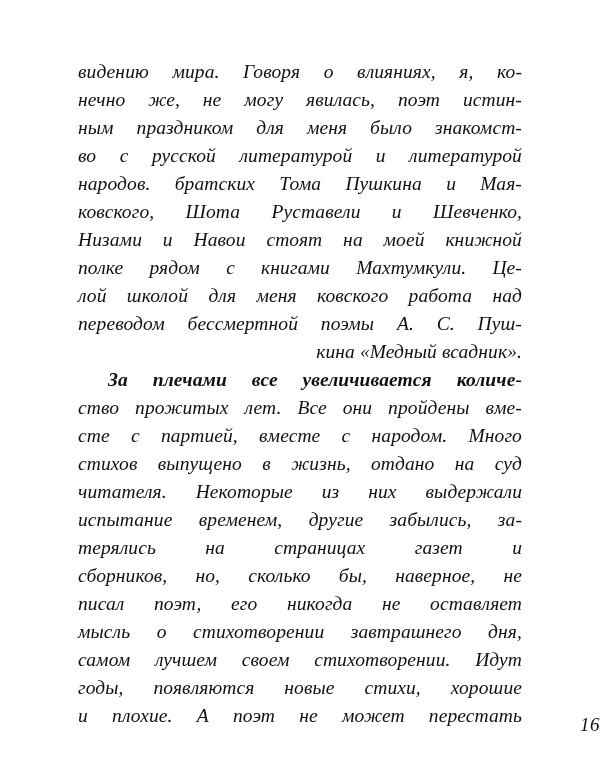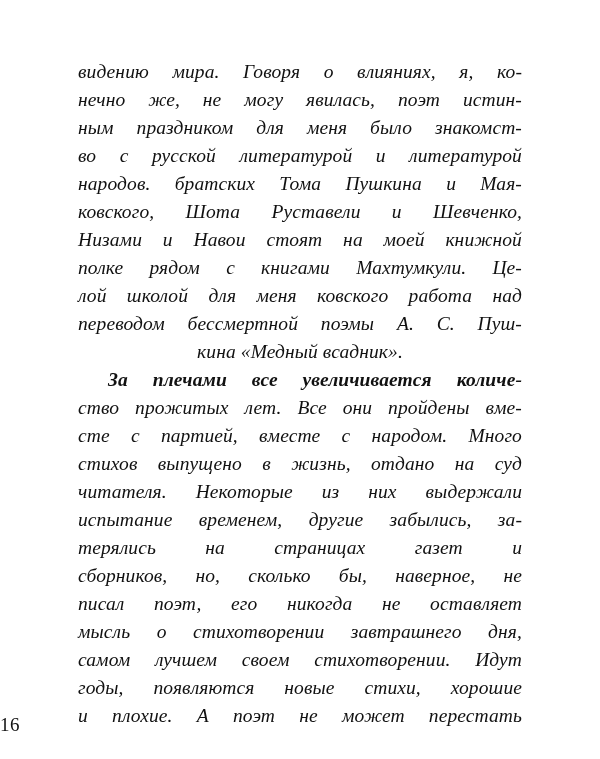--- a/index.html
+++ b/index.html
@@ -58,35 +58,36 @@
   }
 
   .line.justify > .w {
     display: inline-block;
     white-space: pre;
   }
 
   
   .line.flush {
     display: block;
-    text-align: center;
+    text-align: right;
   }
 
   
   .line.indent {
     padding-left: 30px;
     font-weight: bold;
   }
 
   .page-number {
     position: absolute;
     left: 0;
     top: 692px;
     width: 600px;
-    text-align: left;
+    text-align: right;
+    font-style: italic;
     font-size: 19px;
     color: #111111;
     letter-spacing: 0.5px;
   }
 </style>
 </head>
 <body>
 
 <div class="page">
 

